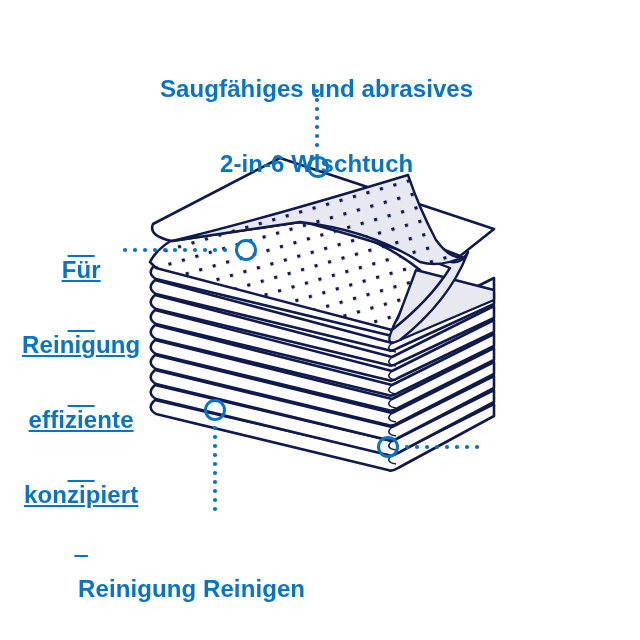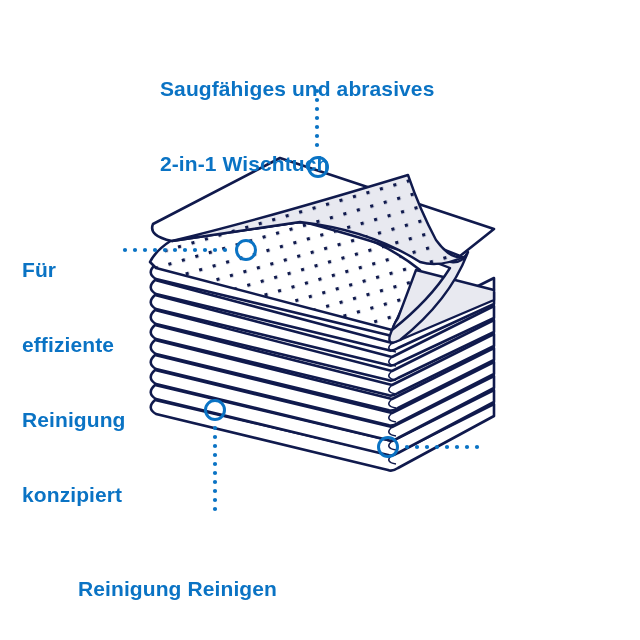--- a/index.html
+++ b/index.html
@@ -3,28 +3,29 @@
   <meta charset="utf-8">
   <style>
     html, body { margin: 0; padding: 0; background: #ffffff; }
     body { width: 640px; height: 640px; position: relative; overflow: hidden; }
     .canvas { position: absolute; left: 0; top: 0; width: 640px; height: 640px; }
     .label {
       position: absolute;
       font-family: "Liberation Sans", sans-serif;
       font-weight: bold;
       color: #0a73c4;
-      font-size: 21px;
+      font-size: 24px;
       line-height: 25px;
       white-space: pre;
       letter-spacing: 0.1px;
+      text-align: center;
     }
     .label span { display: block; }
     #lbl-top { left: 160px; top: 26px; }
-    #lbl-left { left: 22px; top: 207px; }
+    #lbl-left { left: 22px; top: 207px; text-decoration: underline; }
     #lbl-right { left: 428px; top: 461px; }
     #lbl-bottom { left: 78px; top: 526px; }
     svg { position: absolute; left: 0; top: 0; }
   </style>
 </head>
 <body>
 
 <div class="canvas">
 
   <svg width="640" height="640" viewBox="0 0 640 640">
@@ -121,27 +122,27 @@
     <g fill="none" stroke="#0a73c4" stroke-width="3">
       <circle cx="318" cy="167" r="9.5"></circle>
       <circle cx="246" cy="250" r="9.5"></circle>
       <circle cx="215" cy="410" r="9.5"></circle>
       <circle cx="388" cy="447" r="9.5"></circle>
     </g>
   </svg>
 
   <div class="label" id="lbl-top">
     <span>Saugfähiges und abrasives</span>
-    <span>2-in-1 Wischtuch</span>
+    <span>2-in-6 Wischtuch</span>
   </div>
 
   <div class="label" id="lbl-left">
     <span>Für</span>
+    <span>Reinigung</span>
     <span>effiziente</span>
-    <span>Reinigung</span>
     <span>konzipiert</span>
   </div>
 
   <div class="label" id="lbl-right">
     
     
   </div>
 
   <div class="label" id="lbl-bottom">
     <span>Reinigung Reinigen</span>

